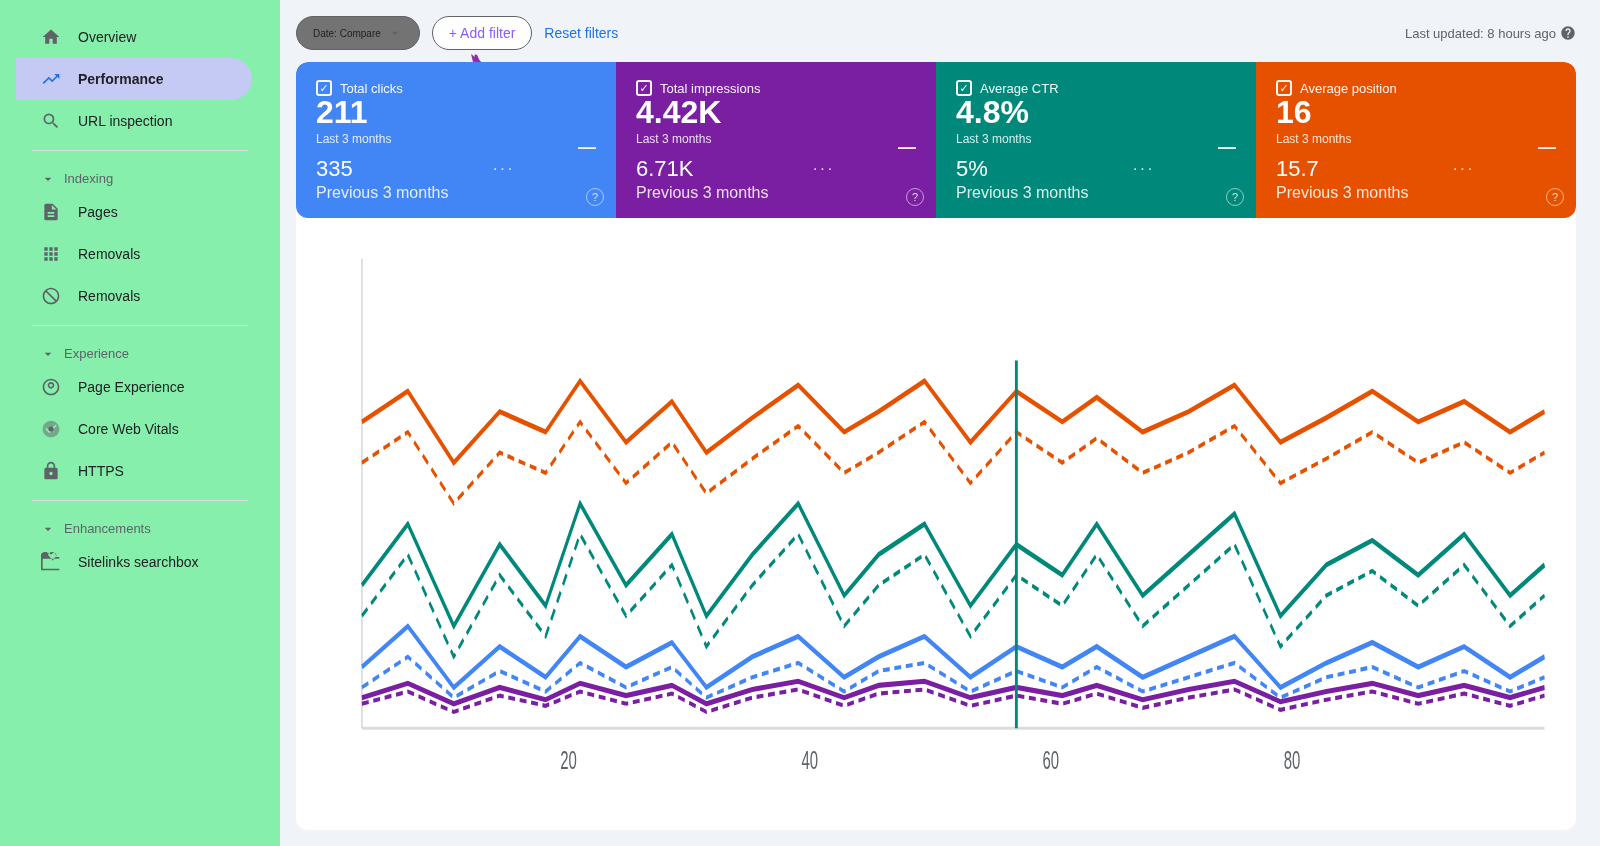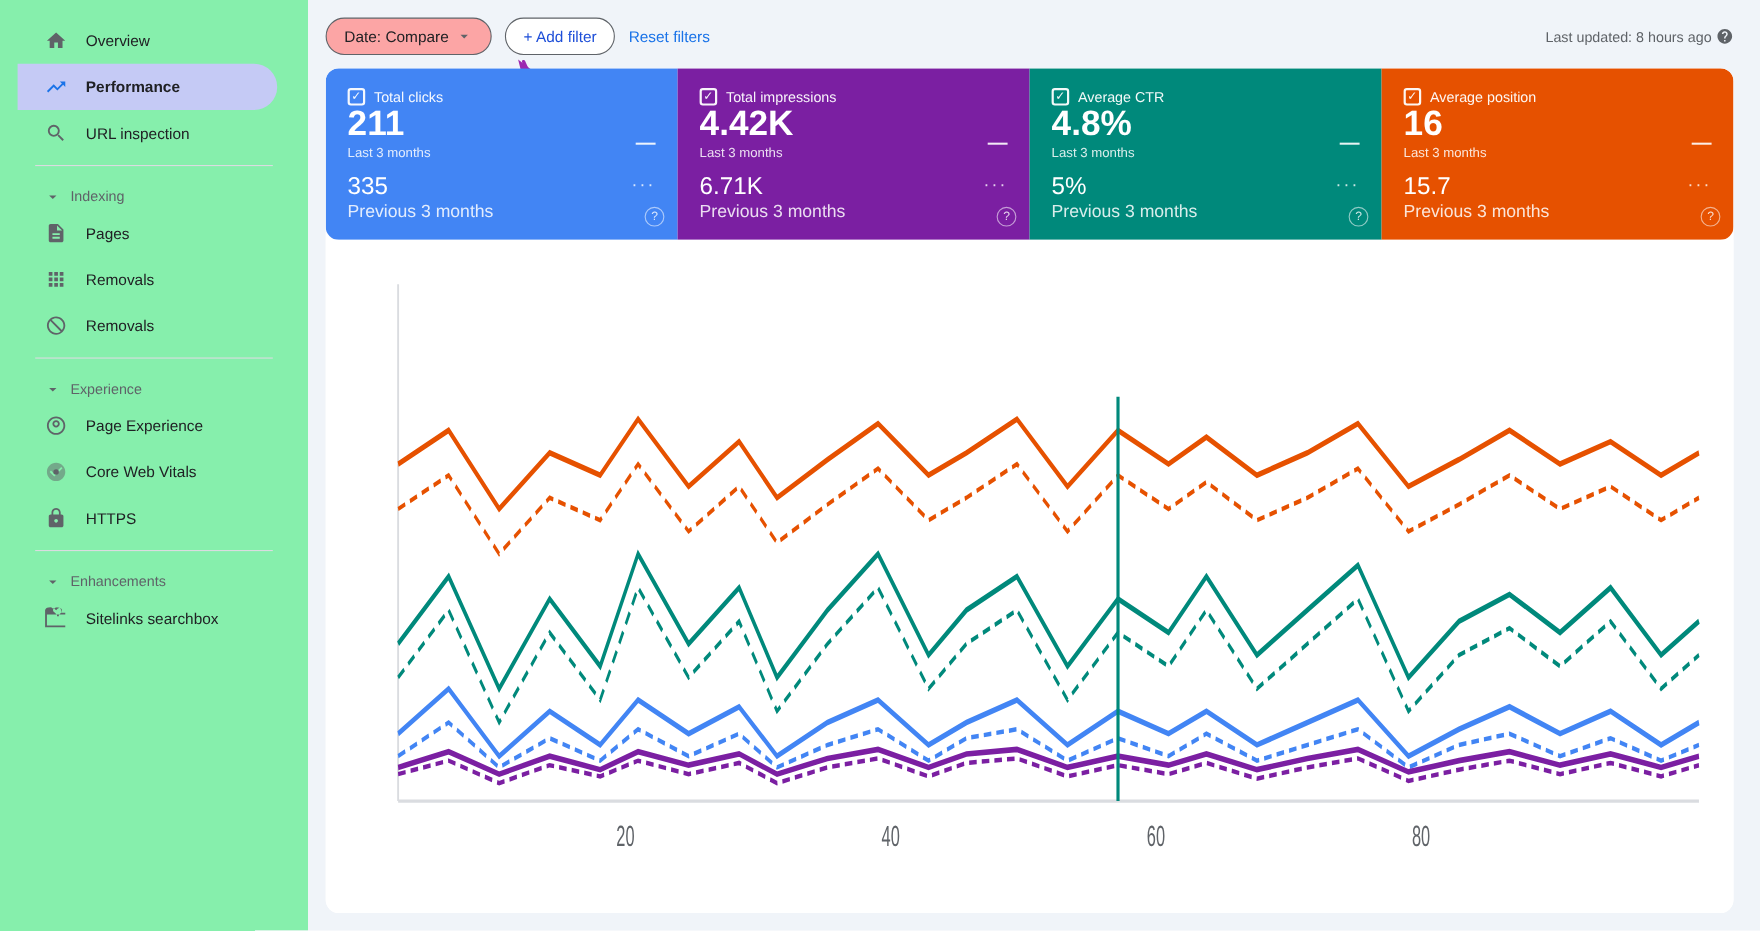--- a/index.html
+++ b/index.html
@@ -76,36 +76,36 @@
       margin-bottom: 12px;
       position: relative;
     }
     .toolbar-btn {
       display: flex;
       align-items: center;
       gap: 6px;
       padding: 8px 16px;
       border: 1.5px solid #5f6368;
       border-radius: 20px;
-      background: #fca5a5;
+      background: #737373;
       cursor: pointer;
-      font-size: 14px;
+      font-size: 10px;
       color: #202124;
     }
     .add-filter-btn {
       display: flex;
       align-items: center;
       gap: 6px;
       padding: 8px 16px;
       border: 1.5px solid #5f6368;
       border-radius: 20px;
       background: white;
       cursor: pointer;
       font-size: 14px;
-      color: #1d4ed8;
+      color: #8b5cf6;
     }
     .reset-filters-btn {
       background: none;
       border: none;
       color: #1a73e8;
       cursor: pointer;
       font-size: 14px;
       font-weight: 500;
     }
     .last-updated {
@@ -167,21 +167,21 @@
     }
     .checkbox-icon::after {
       content: '✓';
       color: white;
       font-size: 11px;
       line-height: 1;
     }
 
     .metric-main-row {
       display: flex;
-      align-items: center;
+      align-items: flex-end;
       justify-content: space-between;
     }
     .metric-value {
       font-size: 32px;
       font-weight: 600;
       line-height: 1;
     }
     .metric-dash {
       font-size: 18px;
       font-weight: 700;
@@ -190,21 +190,22 @@
     }
     .metric-label {
       font-size: 12px;
       opacity: 0.85;
       margin-top: 4px;
       margin-bottom: 12px;
     }
     .metric-prev-row {
       display: flex;
       align-items: flex-start;
-      justify-content: space-between;
+      justify-content: flex-start;
+      gap: 44px;
     }
     .metric-prev-value {
       font-size: 22px;
       font-weight: 500;
       line-height: 1;
     }
     .metric-dots {
       font-size: 16px;
       opacity: 0.8;
       margin-top: 2px;

